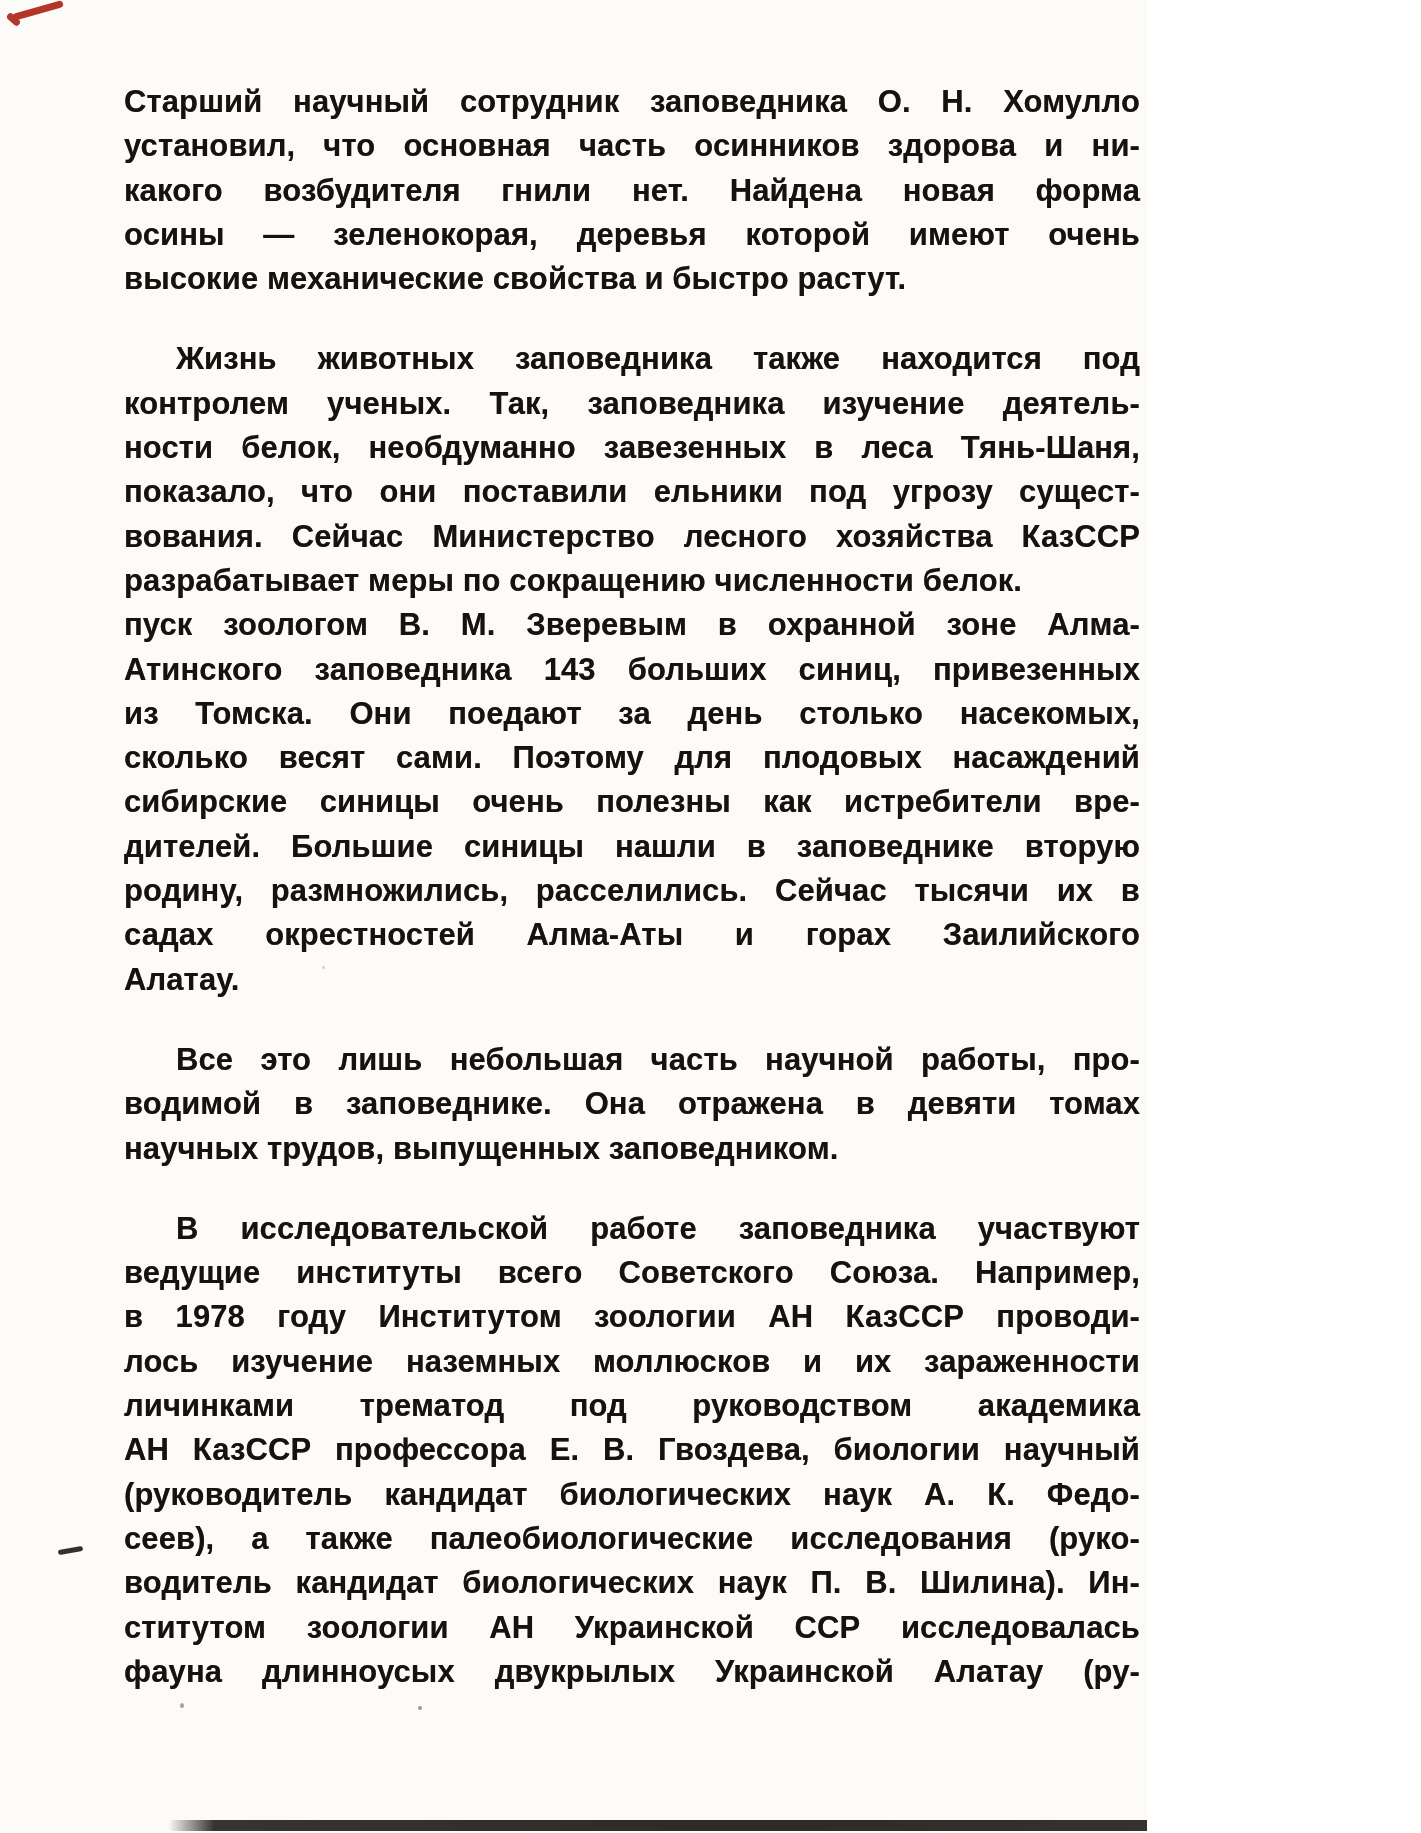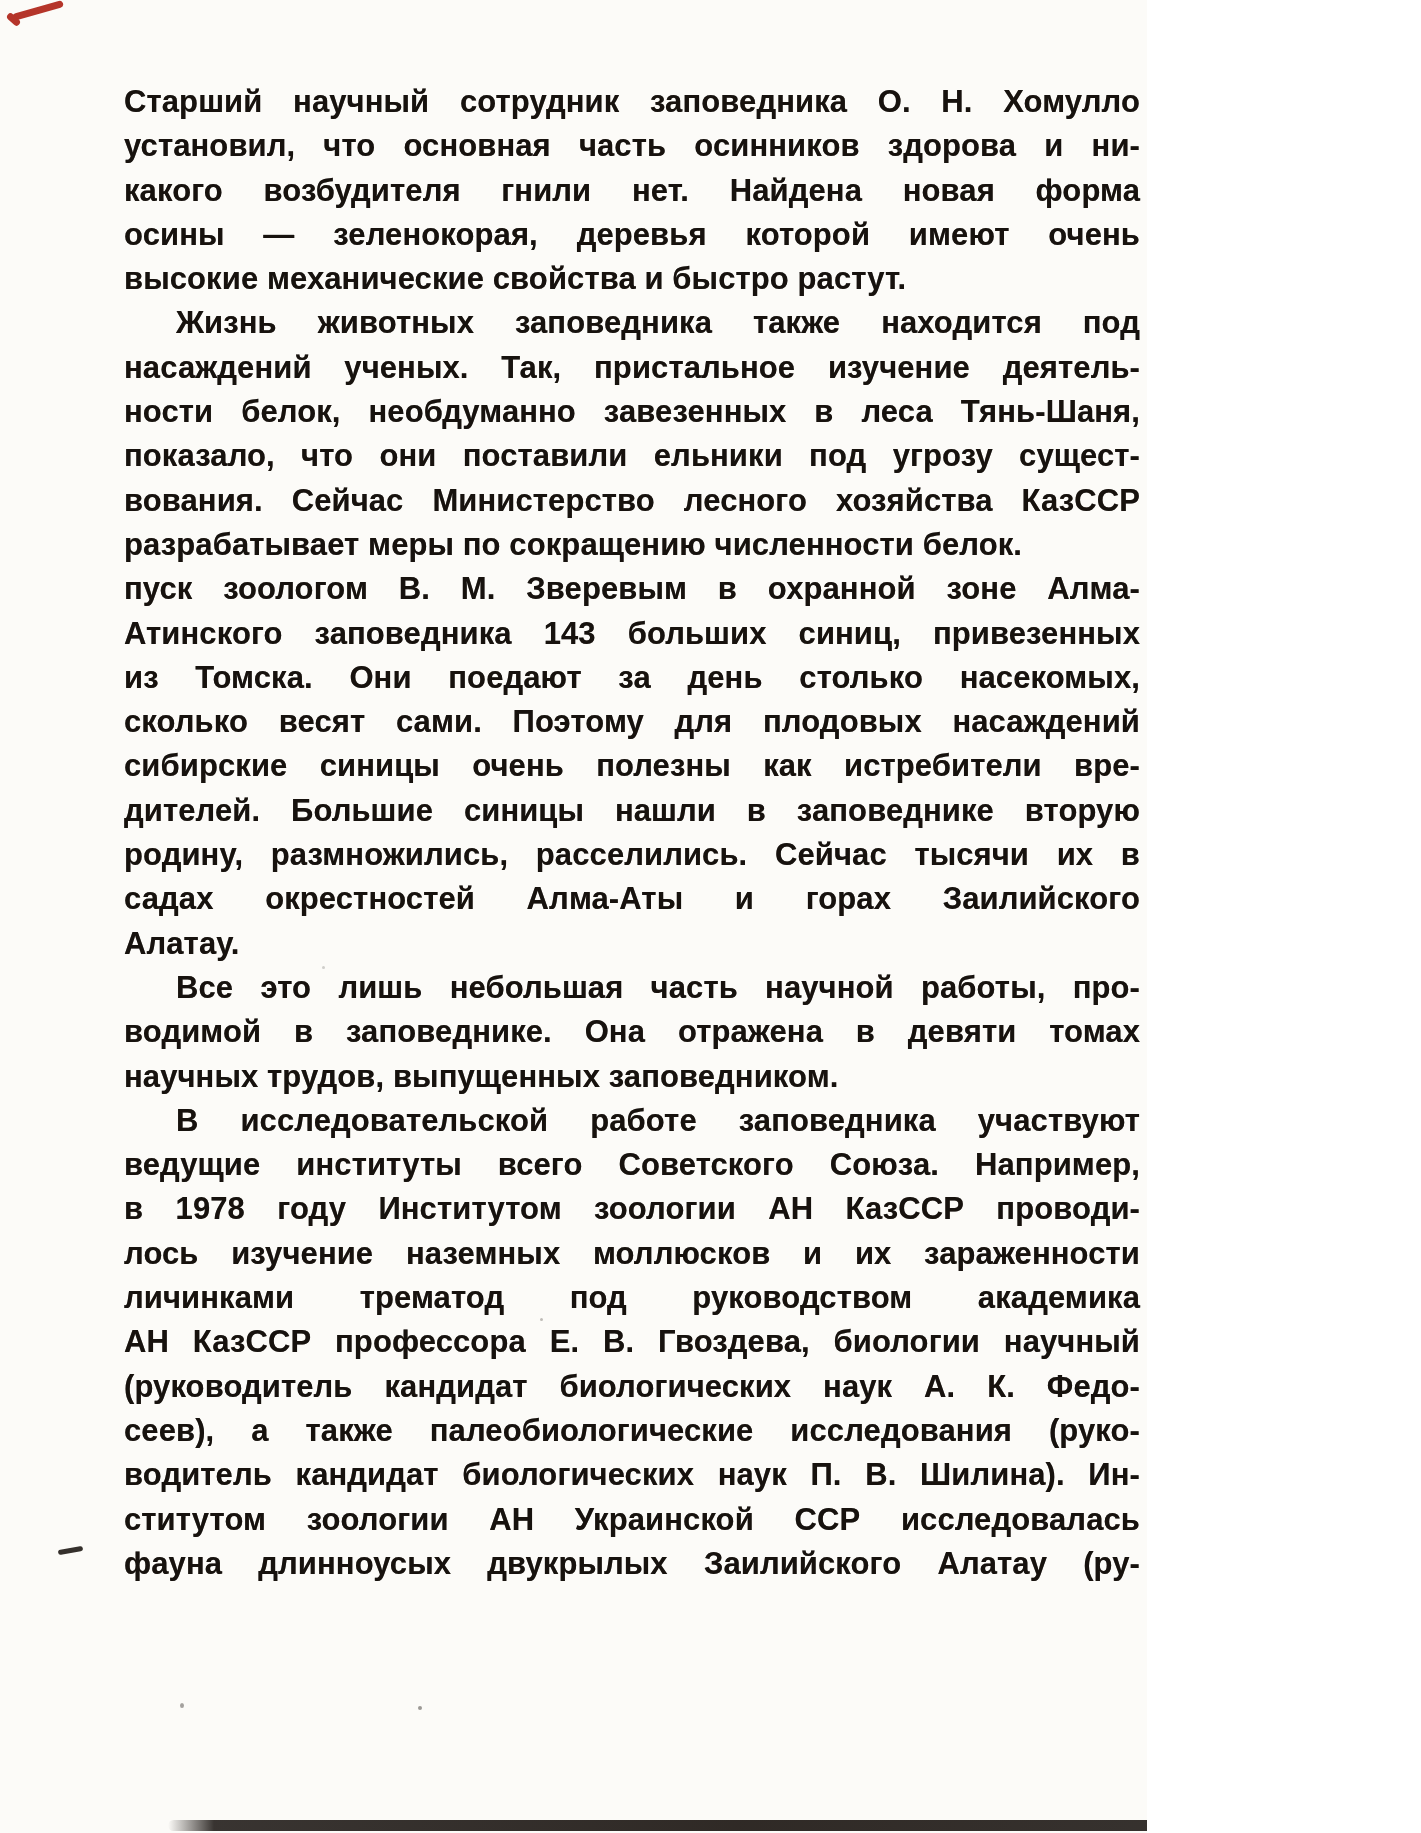--- a/index.html
+++ b/index.html
@@ -17,21 +17,21 @@
     color:#17120e;
     font-weight:700;
     font-size:31px;
     line-height:44.3px;
     letter-spacing:0.1px;
     text-shadow:0 0 0.5px rgba(23,18,14,0.55);
   }
   .para{margin:0;padding:0;}
   .ln{text-align:justify;text-align-last:justify;}
   .ln.end{text-align-last:left;}
-  .ln.ind{text-indent:52px;}
+  .ln.ind{text-indent:52px;margin-top:36px;}
   .pagenum{
     position:absolute;
     left:1268px;top:1718px;
     font-family:"DejaVu Serif","Liberation Serif",serif;
     font-size:44px;
     color:#231f1b;
   }
   
   .mark{position:absolute;}
   .tl-red-a{left:12px;top:7px;width:52px;height:7px;background:#b5352a;border-radius:4px;transform:rotate(-16deg);}
@@ -65,21 +65,21 @@
     <div class="para">
       <div class="ln">Старший научный сотрудник заповедника О. Н. Хомулло</div>
       <div class="ln">установил, что основная часть осинников здорова и ни-</div>
       <div class="ln">какого возбудителя гнили нет. Найдена новая форма</div>
       <div class="ln">осины — зеленокорая, деревья которой имеют очень</div>
       <div class="ln end">высокие механические свойства и быстро растут.</div>
     </div>
 
     <div class="para">
       <div class="ln ind">Жизнь животных заповедника также находится под</div>
-      <div class="ln">насаждений ученых. Так, пристальное изучение деятель-</div>
+      <div class="ln">контролем ученых. Так, заповедника изучение деятель-</div>
       <div class="ln">ности белок, необдуманно завезенных в леса Тянь-Шаня,</div>
       <div class="ln">показало, что они поставили ельники под угрозу сущест-</div>
       <div class="ln">вования. Сейчас Министерство лесного хозяйства КазССР</div>
       <div class="ln end">разрабатывает меры по сокращению численности белок.</div>
     </div>
 
     <div class="para">
       <div class="ln">пуск зоологом В. М. Зверевым в охранной зоне Алма-</div>
       <div class="ln">Атинского заповедника 143 больших синиц, привезенных</div>
       <div class="ln">из Томска. Они поедают за день столько насекомых,</div>
@@ -101,21 +101,21 @@
       <div class="ln ind">В исследовательской работе заповедника участвуют</div>
       <div class="ln">ведущие институты всего Советского Союза. Например,</div>
       <div class="ln">в 1978 году Институтом зоологии АН КазССР проводи-</div>
       <div class="ln">лось изучение наземных моллюсков и их зараженности</div>
       <div class="ln">личинками трематод под руководством академика</div>
       <div class="ln">АН КазССР профессора Е. В. Гвоздева, биологии научный</div>
       <div class="ln">(руководитель кандидат биологических наук А. К. Федо-</div>
       <div class="ln">сеев), а также палеобиологические исследования (руко-</div>
       <div class="ln">водитель кандидат биологических наук П. В. Шилина). Ин-</div>
       <div class="ln">ститутом зоологии АН Украинской ССР исследовалась</div>
-      <div class="ln">фауна длинноусых двукрылых Заилийского Алатау (ру-</div>
+      <div class="ln">фауна длинноусых двукрылых Украинской Алатау (ру-</div>
     </div>
 
   </div>
 
   <div class="pagenum">93</div>
 
   <div class="mark margin-dash"></div>
   <div class="mark bottom-edge"></div>
 
   <div class="mark speck s1"></div>

